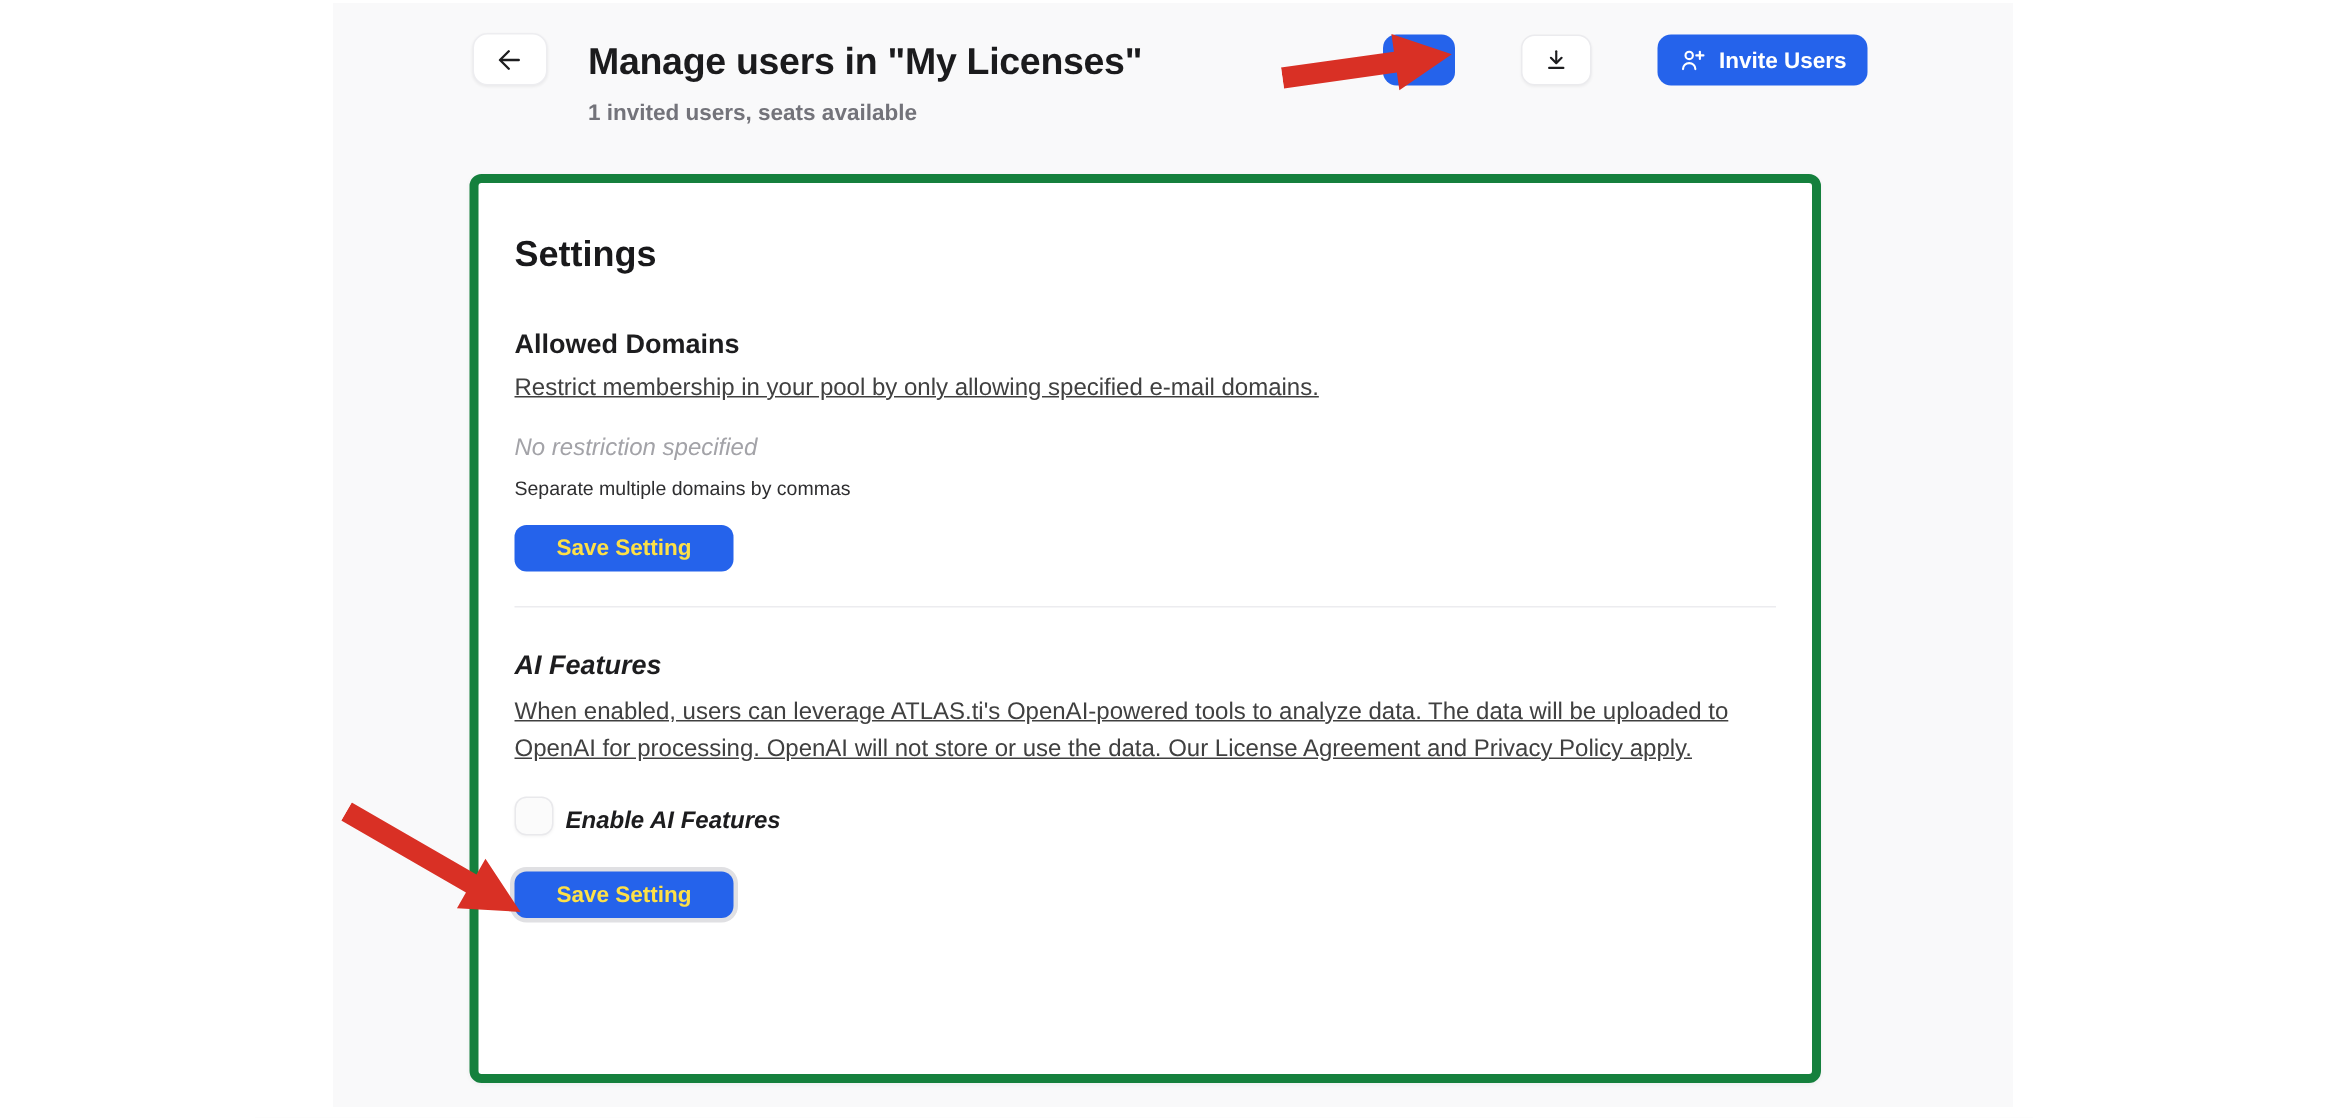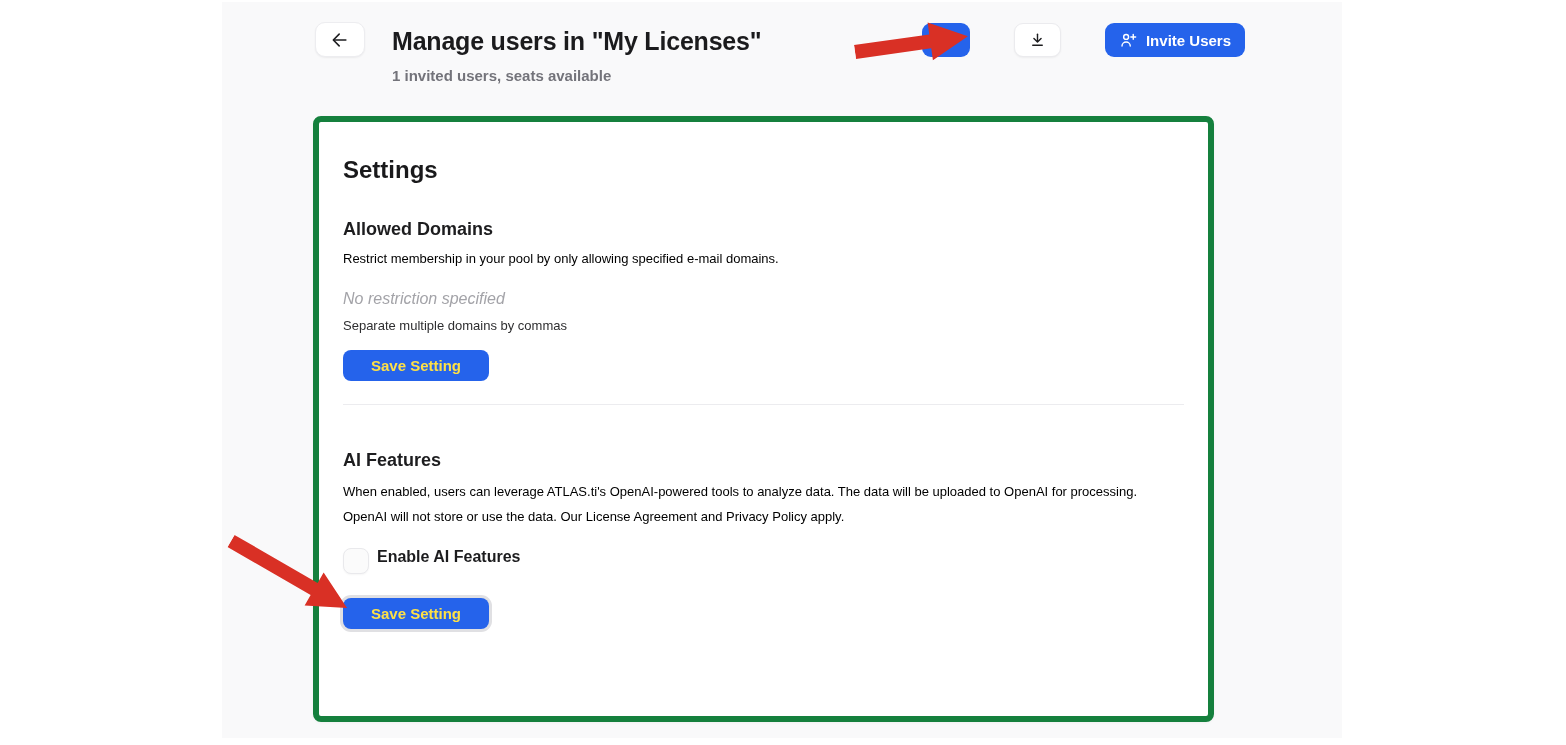--- a/index.html
+++ b/index.html
@@ -32,21 +32,21 @@
   .invite-btn { padding:0 14px; gap:8px; font-size:15px; font-weight:700; }
 
   
   .card {
     position:absolute; left:91px; top:114px; width:901px; height:606px;
     background:#ffffff; border:6px solid #15803d; border-radius:8px;
     box-shadow:0 1px 3px rgba(0,0,0,.04); padding:34px 24px 0;
   }
   .card-heading { font-size:24px; font-weight:700; color:#19191b; }
   .section-heading { font-size:18px; font-weight:700; color:#1d1d1f; }
-  .section-desc { font-size:13px; line-height:22px; color:#000000; margin-top:8px; max-width:886px; }
+  .section-desc { font-size:16px; line-height:22px; color:#404040; margin-top:8px; max-width:886px;text-decoration:underline; }
 
   .allowed-heading { margin-top:35px; }
   .empty-state { font-size:16px; font-style:italic; color:#a3a3a8; margin-top:20px; }
 
   .domain-input {
     display:block; margin-top:23px; width:873px; height:38px;
     background:#fafafa; border:1px solid #e7e7ea; border-radius:10px;
     padding:0 16px; font-size:15px; color:#333; font-family:"Liberation Sans", sans-serif;
   }
   .domain-input::placeholder { color:#9a9aa0; }
@@ -54,24 +54,24 @@
 
   .save-btn {
     margin-top:17px; height:31px; padding:0 28px; background:#2563eb; color:#fde047;
     border:none; border-radius:8px; font-size:15px; font-weight:600; cursor:pointer;
     font-family:"Liberation Sans", sans-serif; display:inline-flex; align-items:center;
   }
   .save-btn.focus-ring { margin-top:24px; box-shadow:0 0 0 3px #e0e0e3; }
 
   .divider { border:none; border-top:1px solid #ececef; margin-top:23px; }
 
-  .ai-heading { margin-top:45px; }
+  .ai-heading { margin-top:28px;font-style:italic; }
   .ai-desc { line-height:25px; }
 
-  .checkbox-row { display:flex; align-items:flex-start; margin-top:19px; }
+  .checkbox-row { display:flex; align-items:flex-end; margin-top:19px;font-style:italic; }
   .checkbox {
     width:26px; height:26px; border-radius:8px; background:#fbfbfb;
     border:1px solid #e9e9ec; box-shadow:0 1px 2px rgba(0,0,0,.04); cursor:pointer;
   }
   .checkbox-label { margin-left:8px; font-size:16px; font-weight:700; color:#1c1c1e; }
 
   
   .anno-arrow { position:absolute; pointer-events:none; }
   #arrow-gear { left:855px; top:30px; transform:rotate(-8deg); transform-origin:0 22px; }
   #arrow-checkbox { left:231px; top:519px; transform:rotate(30deg); transform-origin:0 22px; }

